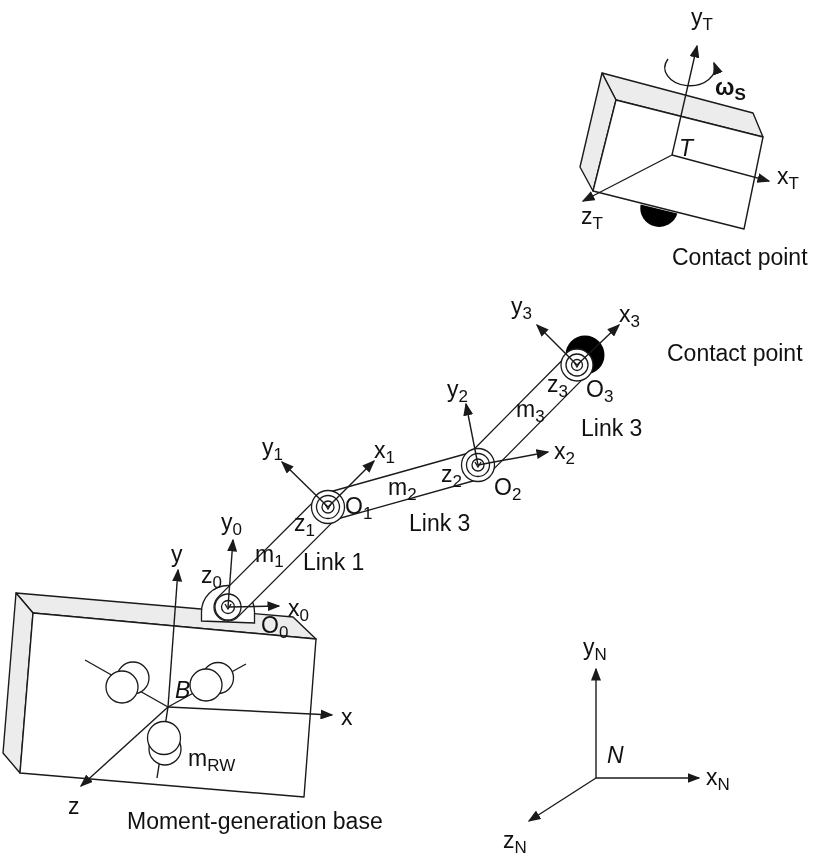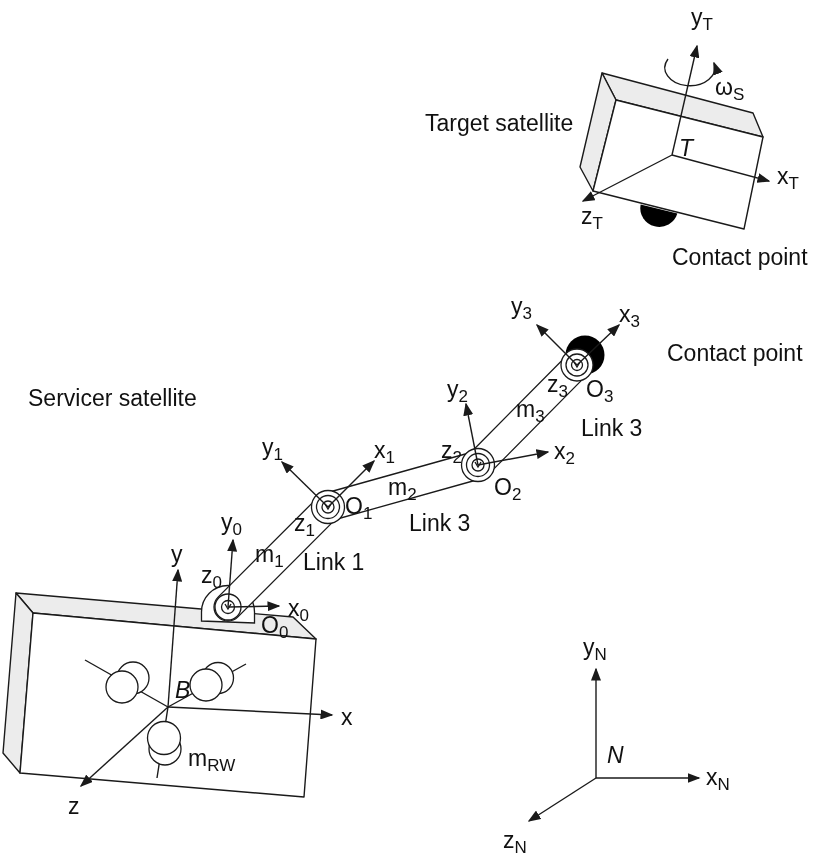--- a/index.html
+++ b/index.html
@@ -2,21 +2,21 @@
 <html><head>
 <meta charset="utf-8">
 <style>
   html,body{margin:0;padding:0;background:#fff;}
   .stage{position:relative;width:827px;height:862px;background:#fff;overflow:hidden;
          font-family:"Liberation Sans",sans-serif;color:#111;}
   .stage svg{position:absolute;left:0;top:0;}
   .lbl{position:absolute;font-size:23px;line-height:1.22;white-space:nowrap;color:#111;}
   .lbl .sub{font-size:17px;vertical-align:-5px;}
   .it{font-style:italic;}
-  .b{font-weight:normal;}
+  .b{font-weight:bold;}
   .face{fill:#ececec;stroke:#1a1a1a;stroke-width:1.4;stroke-linejoin:round;}
   .facew{fill:#ffffff;stroke:#1a1a1a;stroke-width:1.4;stroke-linejoin:round;}
   .ln{stroke:#1a1a1a;stroke-width:1.4;fill:none;}
   .w{fill:#ffffff;stroke:#1a1a1a;stroke-width:1.3;}
   .blk{fill:#000000;stroke:none;}
 </style>
 </head>
 <body>
 
 <div class="stage">
@@ -105,45 +105,43 @@
     <path class="ln" stroke-width="1.5" d="M 668 59 A 25 18 0 1 0 714 63" marker-end="url(#ah)"></path>
   </g>
 
   <g>
     <line class="ln" x1="596" y1="778" x2="596" y2="669" marker-end="url(#ah)"></line>
     <line class="ln" x1="596" y1="778" x2="699" y2="778" marker-end="url(#ah)"></line>
     <line class="ln" x1="596" y1="778" x2="529" y2="821" marker-end="url(#ah)"></line>
   </g>
 </svg>
 
-  <div class="lbl" style="left:425px;top:109px">Target satellite</div>
   <div class="lbl" style="left:691px;top:3px"><span>y</span><span class="sub">T</span></div>
   <div class="lbl b" style="left:715px;top:73px"><span>ω</span><span class="sub">S</span></div>
   <div class="lbl it" style="left:679px;top:134px"><span>T</span></div>
   <div class="lbl" style="left:777px;top:162px"><span>x</span><span class="sub">T</span></div>
   <div class="lbl" style="left:581px;top:202px"><span>z</span><span class="sub">T</span></div>
   <div class="lbl" style="left:672px;top:243px">
       <div>Contact point</div>
     </div>
 
-  <div class="lbl" style="left:28px;top:384px">Servicer satellite</div>
   <div class="lbl" style="left:667px;top:339px">
       <div>Contact point</div>
     </div>
 
   <div class="lbl" style="left:511px;top:292px"><span>y</span><span class="sub">3</span></div>
   <div class="lbl" style="left:619px;top:300px"><span>x</span><span class="sub">3</span></div>
   <div class="lbl" style="left:547px;top:370px"><span>z</span><span class="sub">3</span></div>
   <div class="lbl" style="left:586px;top:375px"><span>O</span><span class="sub">3</span></div>
   <div class="lbl" style="left:516px;top:395px"><span>m</span><span class="sub">3</span></div>
   <div class="lbl" style="left:581px;top:414px">Link 3</div>
 
   <div class="lbl" style="left:447px;top:375px"><span>y</span><span class="sub">2</span></div>
   <div class="lbl" style="left:554px;top:437px"><span>x</span><span class="sub">2</span></div>
-  <div class="lbl" style="left:441px;top:436px"><span>z</span><span class="sub">2</span></div>
+  <div class="lbl" style="left:441px;top:460px"><span>z</span><span class="sub">2</span></div>
   <div class="lbl" style="left:494px;top:473px"><span>O</span><span class="sub">2</span></div>
   <div class="lbl" style="left:388px;top:473px"><span>m</span><span class="sub">2</span></div>
   <div class="lbl" style="left:409px;top:509px">Link 3</div>
 
   <div class="lbl" style="left:262px;top:433px"><span>y</span><span class="sub">1</span></div>
   <div class="lbl" style="left:374px;top:436px"><span>x</span><span class="sub">1</span></div>
   <div class="lbl" style="left:294px;top:509px"><span>z</span><span class="sub">1</span></div>
   <div class="lbl" style="left:345px;top:492px"><span>O</span><span class="sub">1</span></div>
   <div class="lbl" style="left:255px;top:540px"><span>m</span><span class="sub">1</span></div>
   <div class="lbl" style="left:303px;top:548px">Link 1</div>
@@ -151,19 +149,20 @@
   <div class="lbl" style="left:221px;top:508px"><span>y</span><span class="sub">0</span></div>
   <div class="lbl" style="left:201px;top:561px"><span>z</span><span class="sub">0</span></div>
   <div class="lbl" style="left:288px;top:594px"><span>x</span><span class="sub">0</span></div>
   <div class="lbl" style="left:261px;top:611px"><span>O</span><span class="sub">0</span></div>
 
   <div class="lbl" style="left:171px;top:540px"><span>y</span></div>
   <div class="lbl it" style="left:175px;top:676px"><span>B</span></div>
   <div class="lbl" style="left:341px;top:703px"><span>x</span></div>
   <div class="lbl" style="left:68px;top:792px"><span>z</span></div>
   <div class="lbl" style="left:188px;top:744px"><span>m</span><span class="sub">RW</span></div>
+  <div class="lbl" style="left:127px;top:807px">Moment-generation base</div>
 
   <div class="lbl" style="left:583px;top:633px"><span>y</span><span class="sub">N</span></div>
   <div class="lbl it" style="left:607px;top:741px"><span>N</span></div>
   <div class="lbl" style="left:706px;top:763px"><span>x</span><span class="sub">N</span></div>
   <div class="lbl" style="left:503px;top:826px"><span>z</span><span class="sub">N</span></div>
 
 </div>
 
 </body></html>

